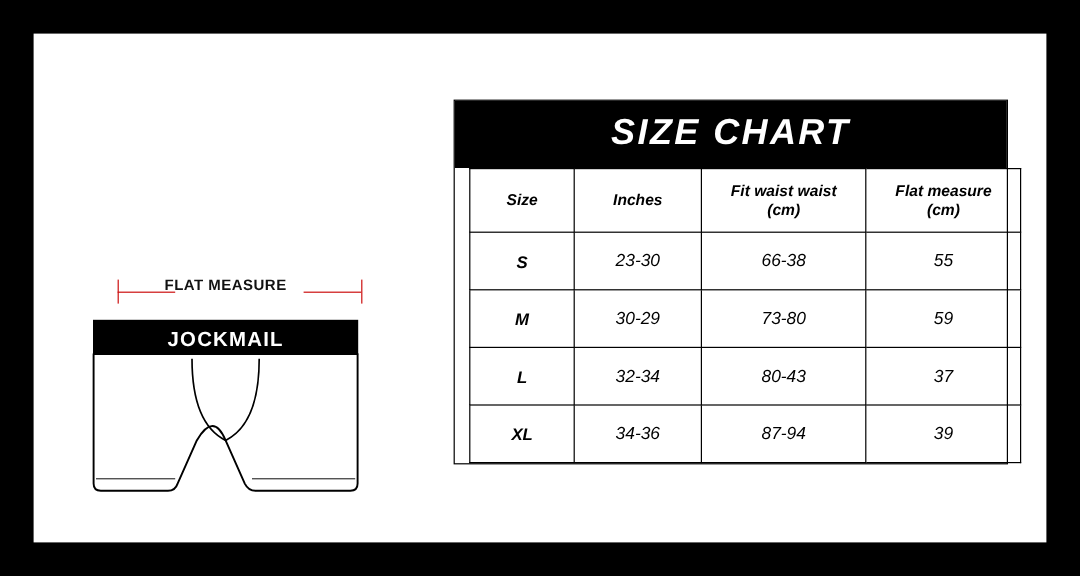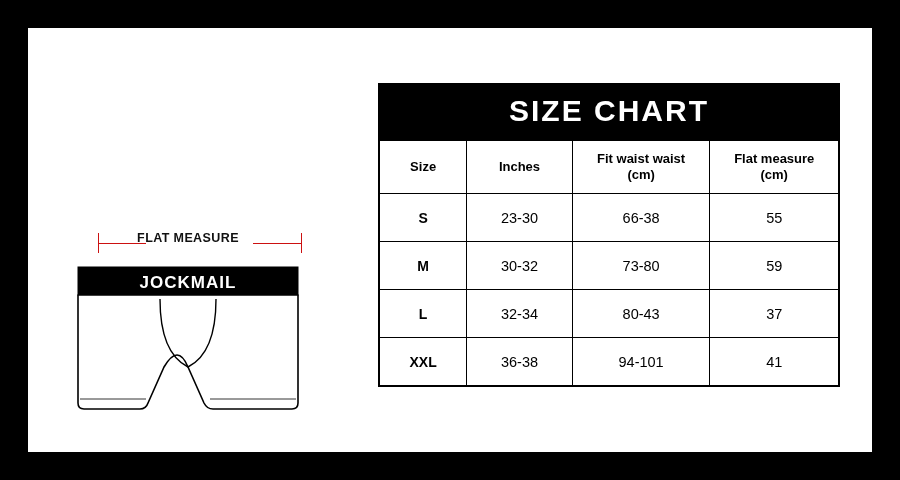--- a/index.html
+++ b/index.html
@@ -73,35 +73,37 @@
 
   
   .chart {
     position: absolute;
     left: 350px;
     top: 55px;
     width: 462px;
     background: #ffffff;
     border: 1px solid #000;
     box-sizing: border-box;
+    font-style: italic;
   }
   .chart-title {
     background: #000000;
     color: #ffffff;
     text-align: center;
     font-size: 30px;
     font-weight: bold;
     letter-spacing: 2px;
     padding: 12px 0 14px 0;
     line-height: 1;
   }
   table.size-table {
     border-collapse: collapse;
     width: 100%;
     table-layout: fixed;
+    margin-left: 12px;
   }
   table.size-table th,
   table.size-table td {
     border: 1px solid #000000;
     text-align: center;
     color: #000000;
   }
   table.size-table th {
     font-size: 13px;
     font-weight: bold;
@@ -176,34 +178,34 @@
         </thead>
         <tbody>
           <tr>
             <td class="size-cell">S</td>
             <td>23-30</td>
             <td>66-38</td>
             <td>55</td>
           </tr>
           <tr>
             <td class="size-cell">M</td>
-            <td>30-32</td>
+            <td>30-29</td>
             <td>73-80</td>
             <td>59</td>
           </tr>
           <tr>
             <td class="size-cell">L</td>
             <td>32-34</td>
             <td>80-43</td>
             <td>37</td>
           </tr>
           <tr>
-            <td class="size-cell">XXL</td>
-            <td>36-38</td>
-            <td>94-101</td>
-            <td>41</td>
+            <td class="size-cell">XL</td>
+            <td>34-36</td>
+            <td>87-94</td>
+            <td>39</td>
           </tr>
         </tbody>
       </table>
     </div>
 
   </div>
 </div>
 
 </body></html>

